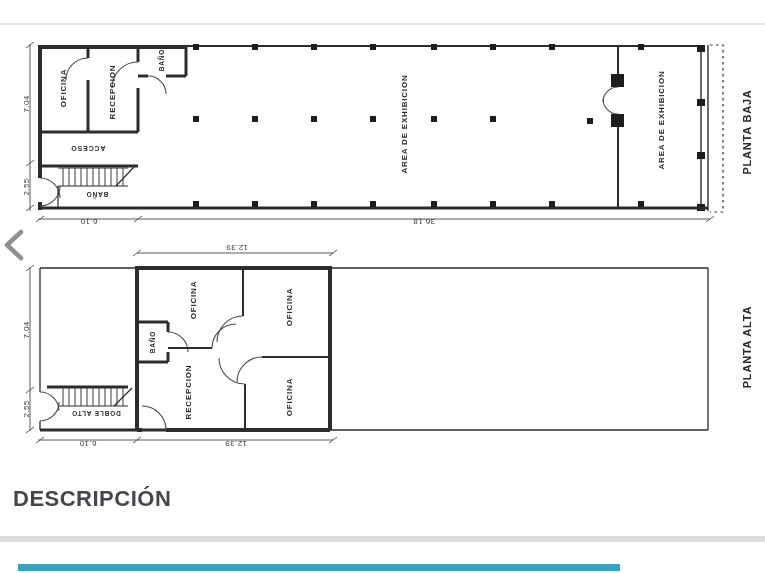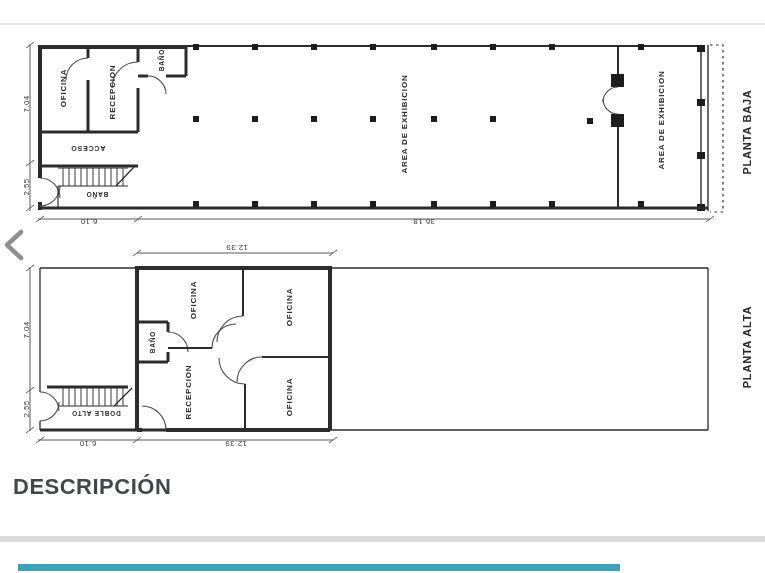--- a/index.html
+++ b/index.html
@@ -3,21 +3,21 @@
 <meta charset="utf-8">
 <style>
   html,body{margin:0;padding:0;}
   body{width:765px;height:573px;background:#ffffff;overflow:hidden;
        font-family:"Liberation Sans",sans-serif;position:relative;}
   .topline{position:absolute;left:0;top:23px;width:765px;height:2px;background:#e7e7e7;}
   .gallery{position:absolute;left:0;top:0;width:765px;height:478px;}
   svg.plan{position:absolute;left:0;top:0;}
   .prev-btn{position:absolute;left:2px;top:229px;width:26px;height:32px;border:none;
             background:transparent;padding:0;cursor:pointer;}
-  .desc{position:absolute;left:13px;top:474px;margin:0;font-size:22px;font-weight:bold;
+  .desc{position:absolute;left:13px;top:486px;margin:0;font-size:22px;font-weight:bold;
         color:#43464b;letter-spacing:.5px;font-family:"Liberation Sans",sans-serif;}
   .rule{position:absolute;left:0;top:536px;width:765px;height:6px;background:#dbdbdb;}
   .accent{position:absolute;left:18px;top:564px;width:602px;height:7px;background:#38a3bf;}
   
   .w{stroke:#2c2c2c;fill:none;}
   .t{fill:#2a2a2a;font-weight:bold;letter-spacing:.8px;}
   .d{fill:#3a3a3a;letter-spacing:.4px;}
   .arc{stroke:#4a4a4a;stroke-width:1.1;fill:none;}
   .dim{stroke:#5a5a5a;stroke-width:1;fill:none;}
   .col{fill:#1d1d1d;}

